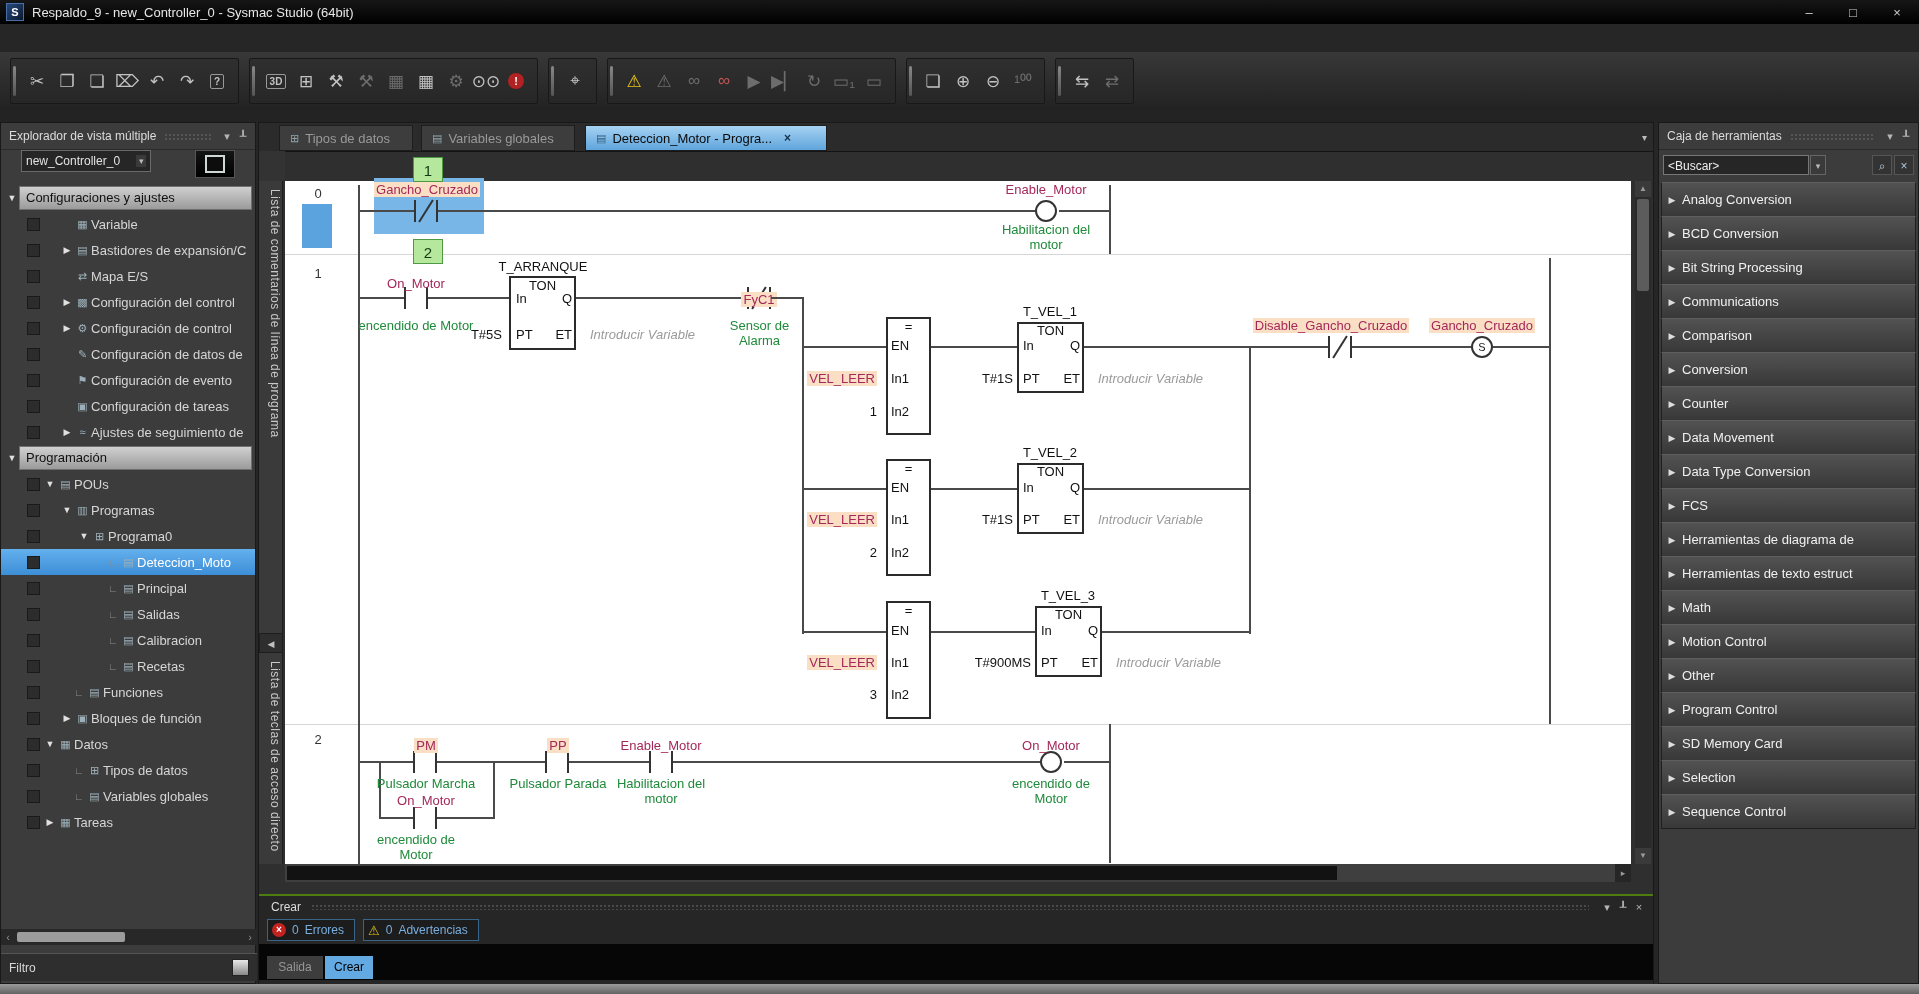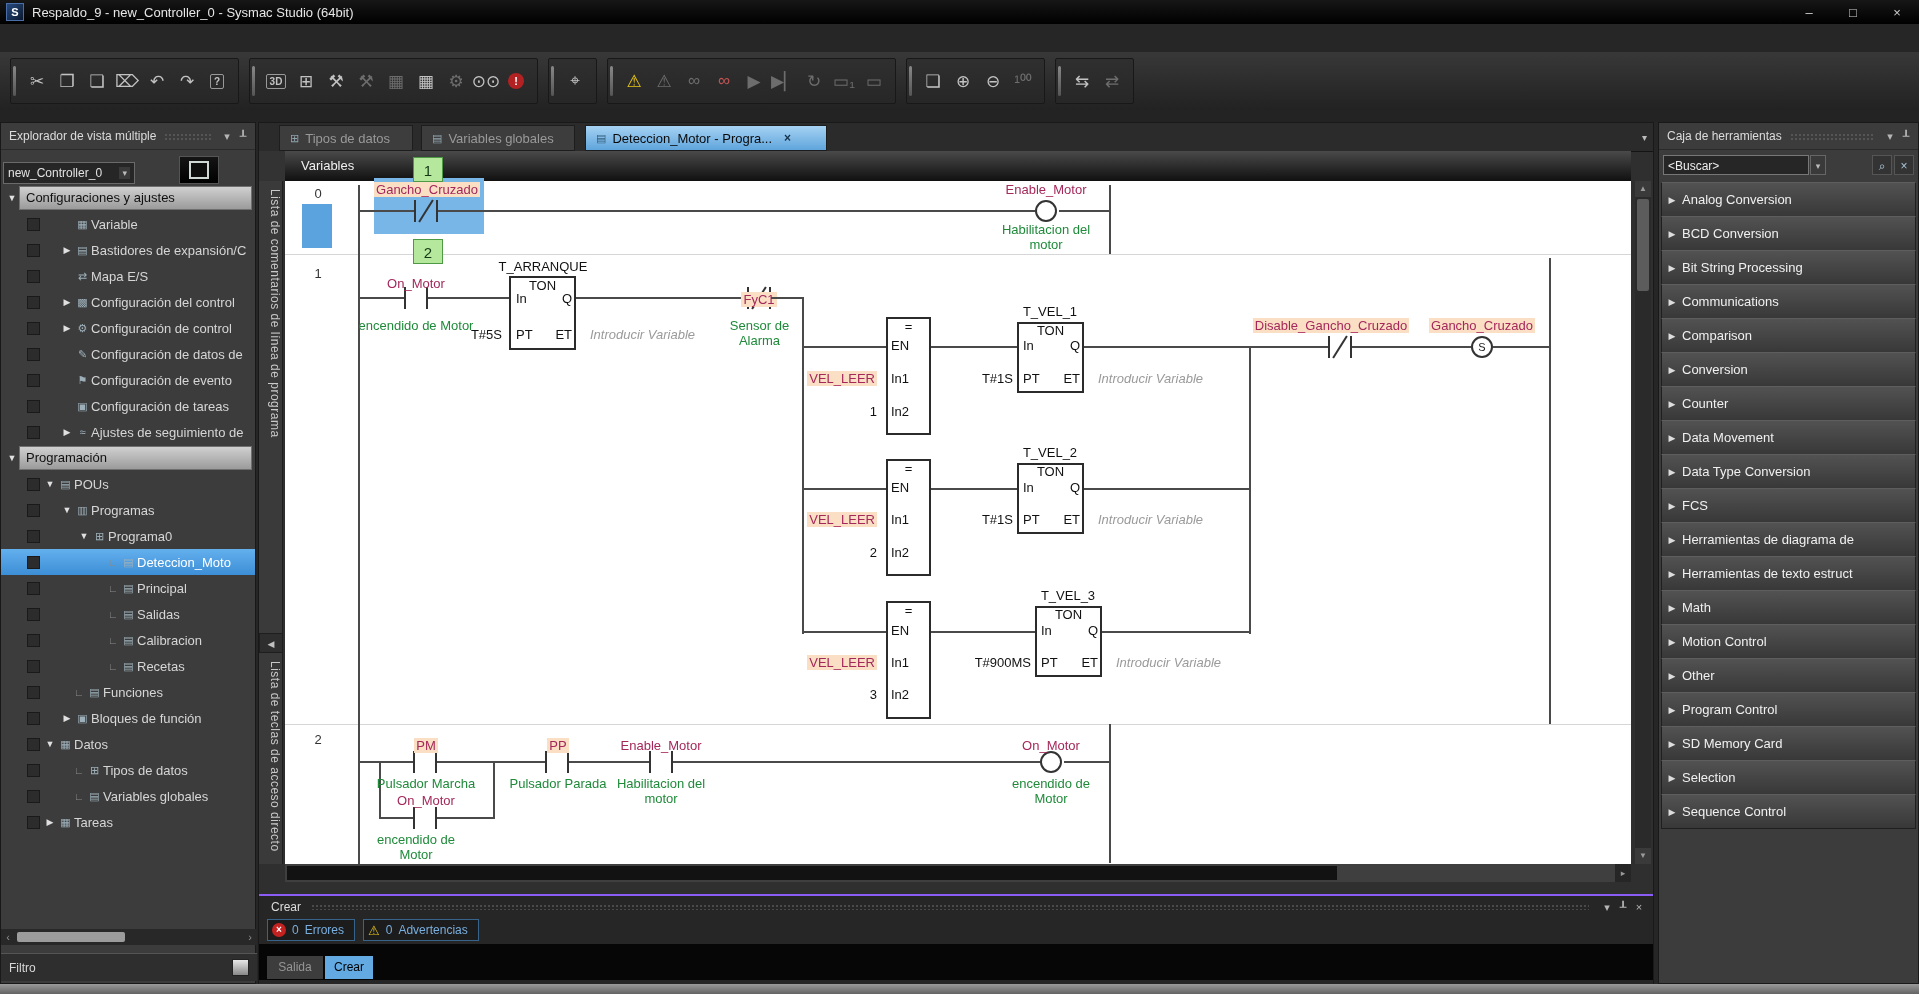--- a/index.html
+++ b/index.html
@@ -29,21 +29,21 @@
   .tb-btn.abort i{font-style:normal;background:#b32222;color:#fff;width:16px;height:16px;border-radius:50%;font-size:11px;font-weight:bold;line-height:16px;text-align:center;display:block;}
 
   
   .panel{position:absolute;top:122px;height:862px;background:#3c3c3c;border:1px solid #191919;box-sizing:border-box;}
   .panel-header{height:26px;background:#3c3c3c;border-bottom:1px solid #2a2a2a;display:flex;align-items:center;color:#dcdcdc;font-size:12px;padding:0 4px 0 8px;}
   .panel-header .dots{flex:1;height:7px;margin:0 8px;background-image:radial-gradient(#555 1px,transparent 1.2px);background-size:4px 4px;}
   .ph-icon{width:16px;color:#b5b5b5;font-size:11px;text-align:center;}
 
   
   #left-panel{left:0;width:256px;}
-  .ctrl-row{height:34px;display:flex;align-items:flex-end;padding:0 2px;}
+  .ctrl-row{height:34px;display:flex;align-items:flex-start;padding:0 20px;}
   .ctrl-dd{width:132px;height:22px;background:#262626;border:1px solid #6a6a6a;color:#e2e2e2;font-size:12px;display:flex;align-items:center;padding:0 4px;box-sizing:border-box;}
   .ctrl-dd .arr{margin-left:auto;color:#bbb;font-size:9px;background:#3a3a3a;padding:1px 3px;}
   .cpu-icon{margin-left:44px;width:38px;height:26px;background:linear-gradient(#141414,#000);border:1px solid #555;display:flex;align-items:center;justify-content:center;}
   .cpu-icon i{display:block;width:16px;height:14px;background:#0d0d0d;border:2px solid #cfd8d4;}
   .tree{position:absolute;left:0;top:62px;right:0;}
   .trow{position:relative;height:26px;display:flex;align-items:center;font-size:13px;color:#d6d6d6;}
   .tsq{position:absolute;left:26px;top:7px;width:11px;height:11px;background:#2c2c2c;border:1px solid #1a1a1a;}
   .tarrow{width:14px;font-size:9px;color:#e0e0e0;text-align:center;flex:none;}
   .telbow{width:12px;color:#8a8a8a;font-size:10px;flex:none;}
   .ticon{width:17px;font-size:11px;color:#9db0ba;flex:none;text-align:center;}
@@ -92,21 +92,21 @@
   .red{color:#a4285a;}
   .pe{background:#fbdfc5;padding:0 2px;}
   .gr{color:#1f8a3a;white-space:normal;line-height:15px;}
   .it{color:#9a9a9a;font-style:italic;}
   .num{position:absolute;width:30px;text-align:center;color:#333;font-size:13px;}
   .selbox{position:absolute;background:#79b6e8;}
   .badge{position:absolute;width:30px;height:25px;background:#b5e79c;border:1px solid #4e9a44;color:#143814;font-size:15px;text-align:center;line-height:25px;z-index:6;box-sizing:border-box;}
   .sep{position:absolute;left:0;width:100%;height:1px;background:#d6d6d6;}
 
   
-  .output{position:absolute;left:0;top:771px;width:100%;height:91px;background:#262626;border-top:2px solid #8b5cf6;}
+  .output{position:absolute;left:0;top:771px;width:100%;height:91px;background:#262626;border-top:2px solid #4d7c0f;}
   .out-header{height:22px;display:flex;align-items:center;color:#ddd;font-size:12px;padding:0 6px 0 12px;}
   .out-header .dots{flex:1;height:6px;margin:0 10px;background-image:radial-gradient(#4a4a4a 1px,transparent 1.2px);background-size:4px 4px;}
   .out-btns{height:24px;display:flex;align-items:center;gap:8px;padding-left:8px;}
   .out-chip{display:flex;align-items:center;gap:6px;height:20px;border:1px solid #38648c;background:#1c1c1c;color:#79aede;font-size:12px;padding:0 10px 0 4px;}
   .err-ic{width:14px;height:14px;border-radius:50%;background:#c42121;color:#fff;font-size:10px;font-weight:bold;text-align:center;line-height:14px;}
   .warn-ic{color:#e7c418;font-size:13px;}
   .out-black{position:absolute;left:0;top:48px;width:100%;height:36px;background:#060606;}
   .out-tab{position:absolute;top:12px;height:23px;font-size:12px;text-align:center;line-height:23px;}
   .out-tab.inactive{left:8px;width:56px;background:#3d3d3d;color:#969696;}
   .out-tab.active{left:66px;width:48px;background:#63aae3;color:#000;}
@@ -389,21 +389,20 @@
           <span class="tab-icon">▤</span>
           <span>Variables globales</span>
         </div>
         <div class="tab active" style="left: 326px; width: 242px;">
           <span class="tab-icon">▤</span>
           <span>Deteccion_Motor - Progra...</span>
           <span class="tab-close">×</span>
         </div>
       </div>
     <div class="strip-zone"></div>
-    <div class="varbar">Variables</div>
 
     <div class="editor-body">
       <div class="strip" style="top:0;height:452px">Lista de comentarios de línea de programa</div>
       <div class="strip-btn">◀</div>
       <div class="strip" style="top:472px;height:211px">Lista de teclas de acceso directo</div>
 
       <div class="lad">
 
         <div class="sep" style="top:73px"></div>
         <div class="sep" style="top:543px"></div>

